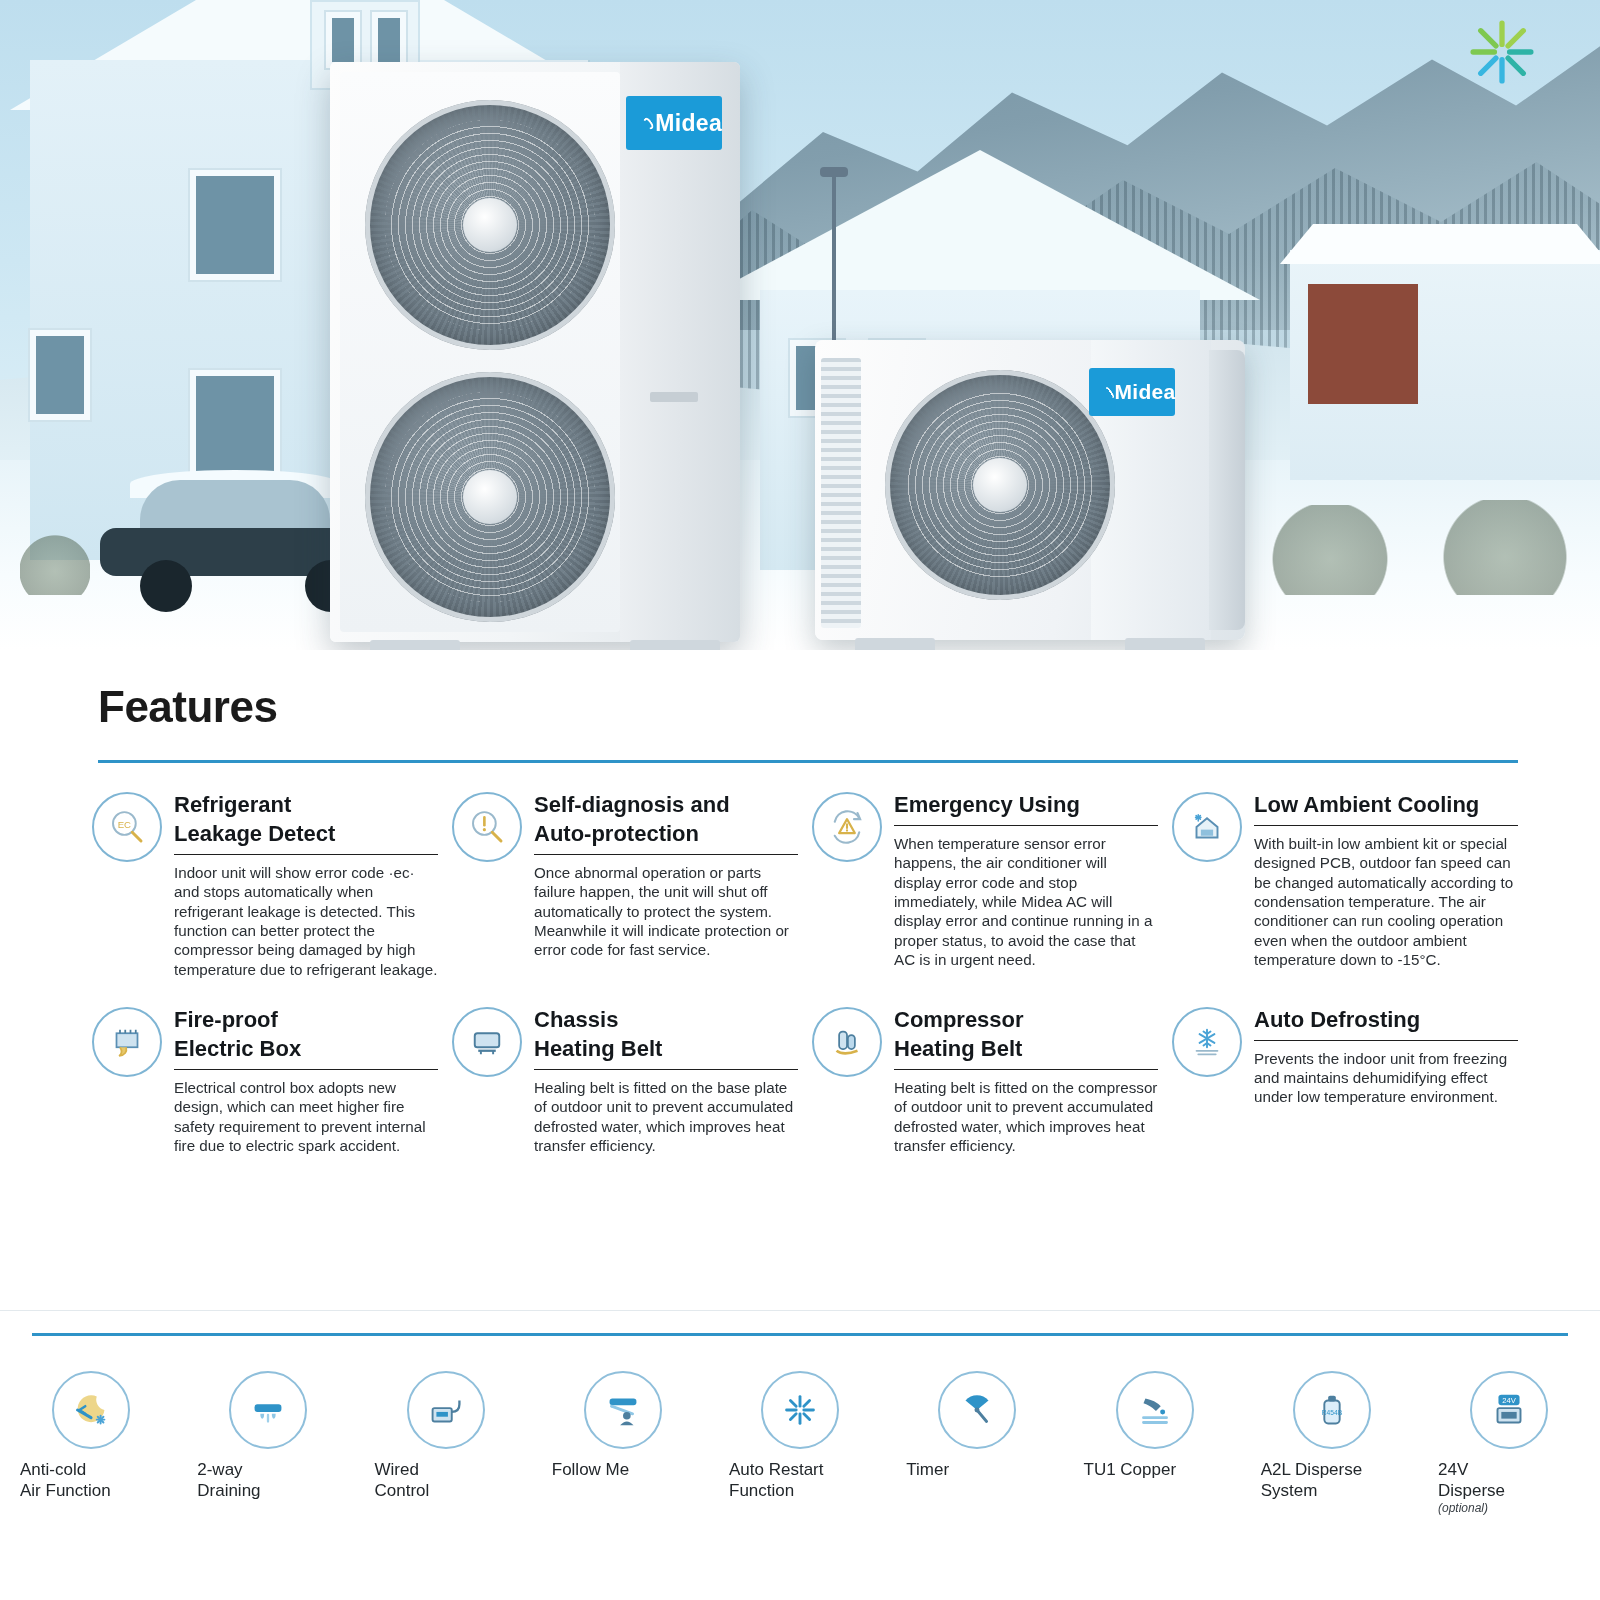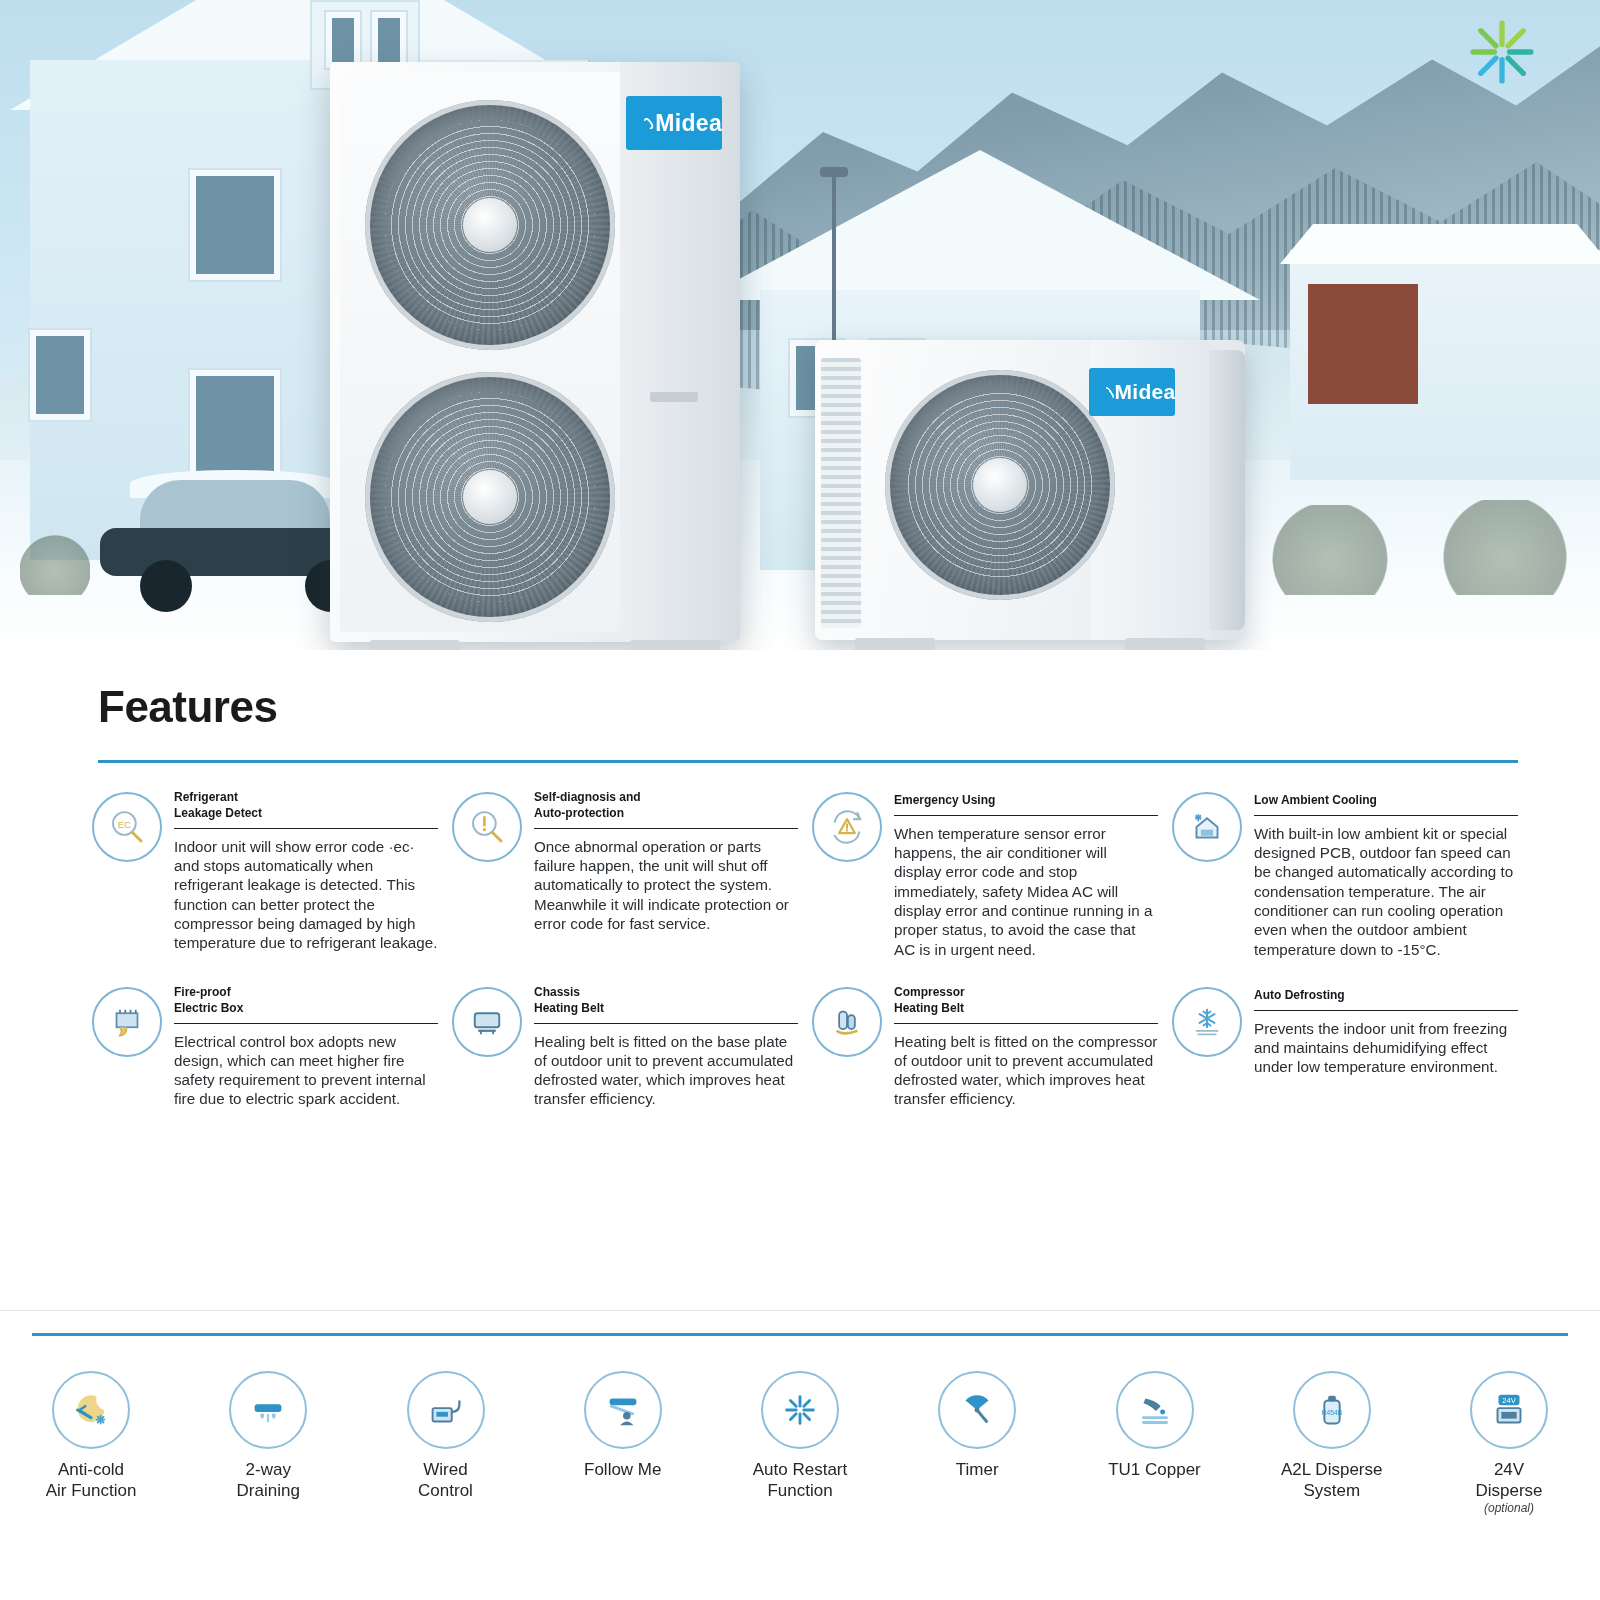--- a/index.html
+++ b/index.html
@@ -246,21 +246,21 @@
   .icon-circle {
     flex: 0 0 auto;
     width: 70px; height: 70px; border-radius: 50%;
     border: 2px solid #7fb5d4;
     background: #ffffff;
     display: flex; align-items: center; justify-content: center;
     margin-top: 2px;
   }
   .cell-body { flex: 1 1 auto; min-width: 0; }
   .cell-title {
-    font-size: 12px; font-weight: bold; color: #14181c; line-height: 1.32;
+    font-size: 22px; font-weight: bold; color: #14181c; line-height: 1.32;
     padding-bottom: 6px; border-bottom: 1.5px solid #1f1f1f;
     display: inline-block; width: 100%;
   }
   .cell-text {
     margin-top: 8px;
     font-size: 15.2px; line-height: 1.27; color: #2a2f34;
   }
 
   
   .strip {
@@ -269,21 +269,21 @@
     border-top: 1px solid #e3e9ed;
   }
   .strip-rule {
     position: absolute; left: 32px; top: 22px; width: 1536px; height: 3px;
     background: #2f93c8;
   }
   .strip-items {
     position: absolute; left: 20px; top: 60px; width: 1560px;
     display: flex; justify-content: space-between;
   }
-  .strip-item { width: 142px; text-align: center; }
+  .strip-item { width: 142px; }
   .strip-icon {
     width: 78px; height: 78px; border-radius: 50%;
     border: 2px solid #8fbfdb; background: #fff;
     margin: 0 auto 10px auto;
     display: flex; align-items: center; justify-content: center;
   }
   .strip-label {
     font-size: 17px; line-height: 1.24; color: #22272b;
   }
   .strip-label .opt { display: block; font-style: italic; font-size: 12px; color: #3a4046; }
@@ -437,21 +437,21 @@
           <path d="M36 8 L39 15 L32 15" stroke="#9ab9cc"></path>
           <path d="M24 15 L33 31 H15 Z" stroke="#d8b24a" stroke-width="2.4" stroke-linejoin="round"></path>
           <path d="M24 21 V25" stroke="#d8b24a" stroke-width="2.4"></path>
           <circle cx="24" cy="28" r="1.3" fill="#d8b24a" stroke="none"></circle>
         </svg>
       </div>
       <div class="cell-body">
         <div class="cell-title">
           <span>Emergency Using</span>
         </div>
-        <p class="cell-text">When temperature sensor error happens, the air conditioner will display error code and stop immediately, safety Midea AC will display error and continue running in a proper status, to avoid the case that AC is in urgent need.</p>
+        <p class="cell-text">When temperature sensor error happens, the air conditioner will display error code and stop immediately, while Midea AC will display error and continue running in a proper status, to avoid the case that AC is in urgent need.</p>
       </div>
     </div>
 
     <div class="cell">
       <div class="icon-circle">
         <svg viewBox="0 0 48 48" width="42" height="42" fill="none" stroke="#5a8fb4" stroke-width="2.2">
           <path d="M12 24 L24 14 L36 24 V36 H12 Z" fill="#e7f2f8"></path>
           <rect x="17" y="27" width="14" height="7" fill="#8fc0dd" stroke="none"></rect>
           <g stroke="#4aa3d6" stroke-width="1.8" stroke-linecap="round">
             <path d="M14 10 V17"></path>

